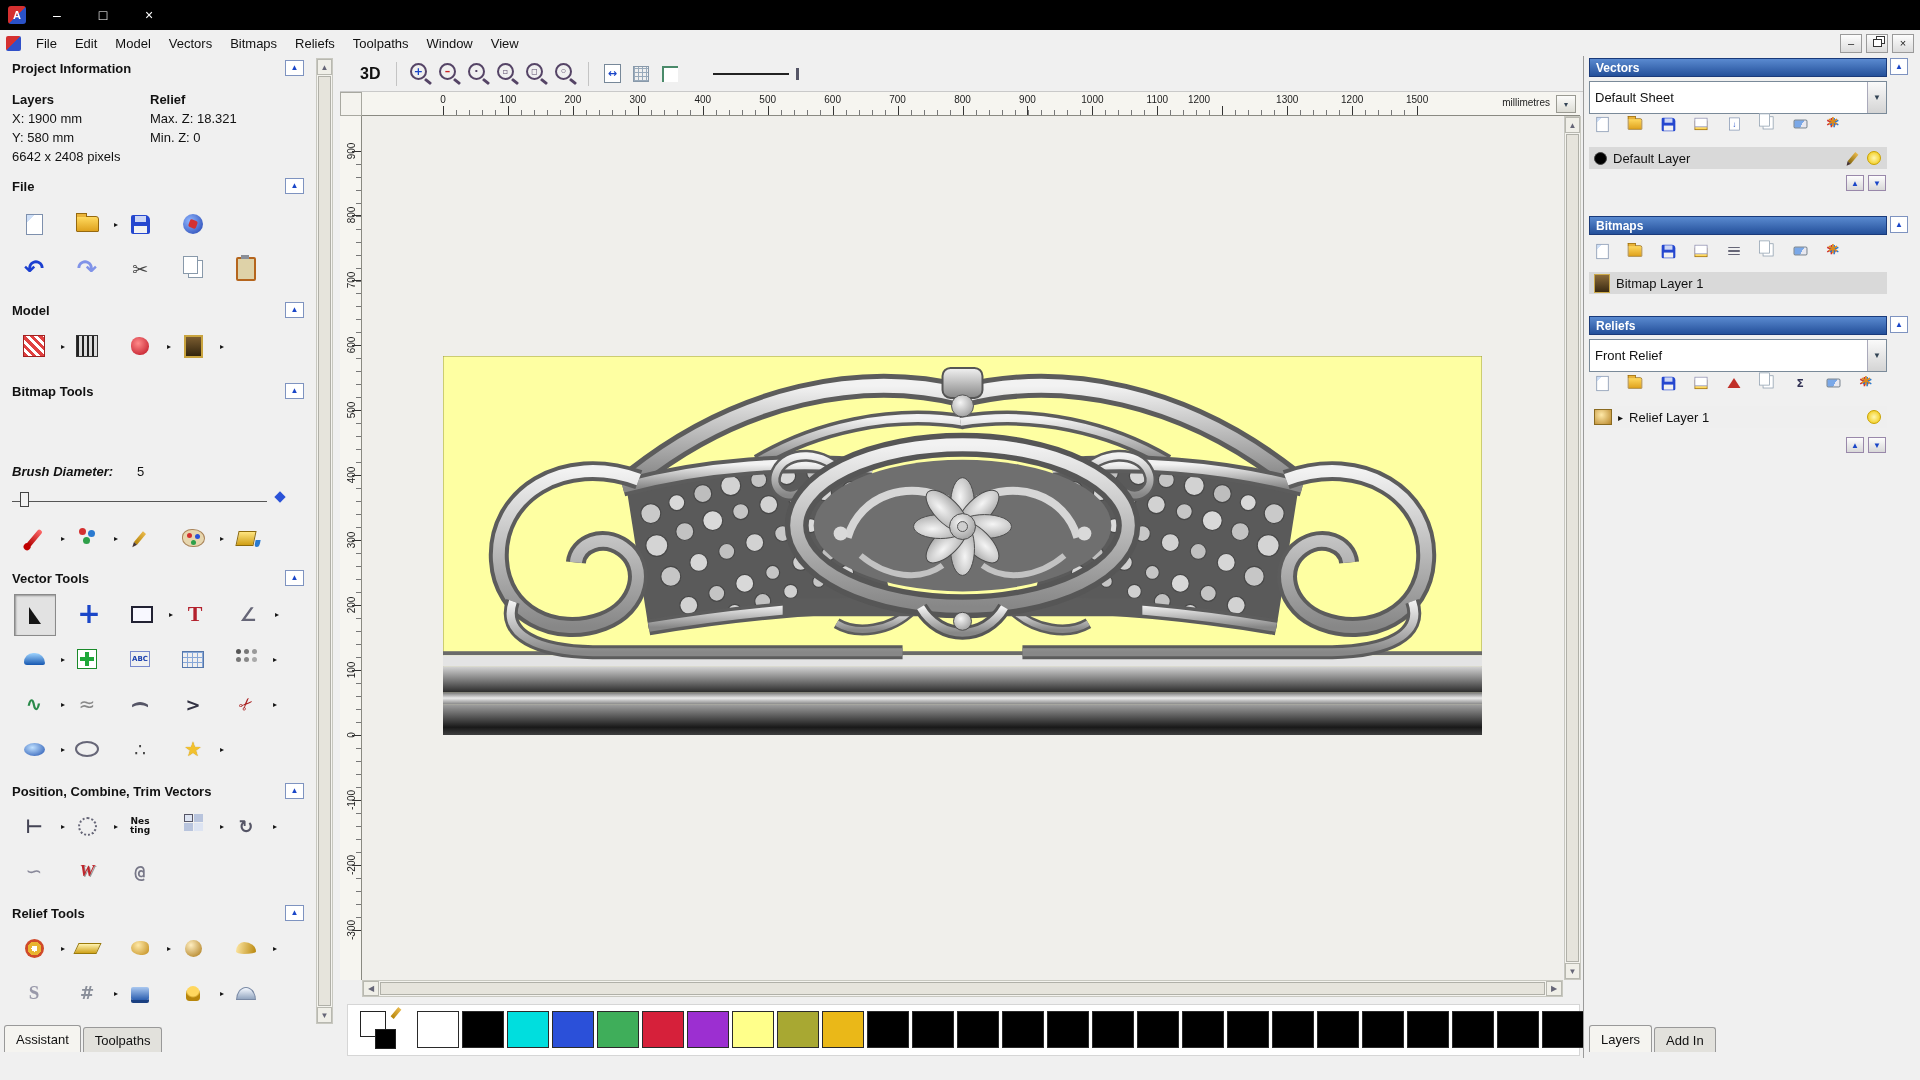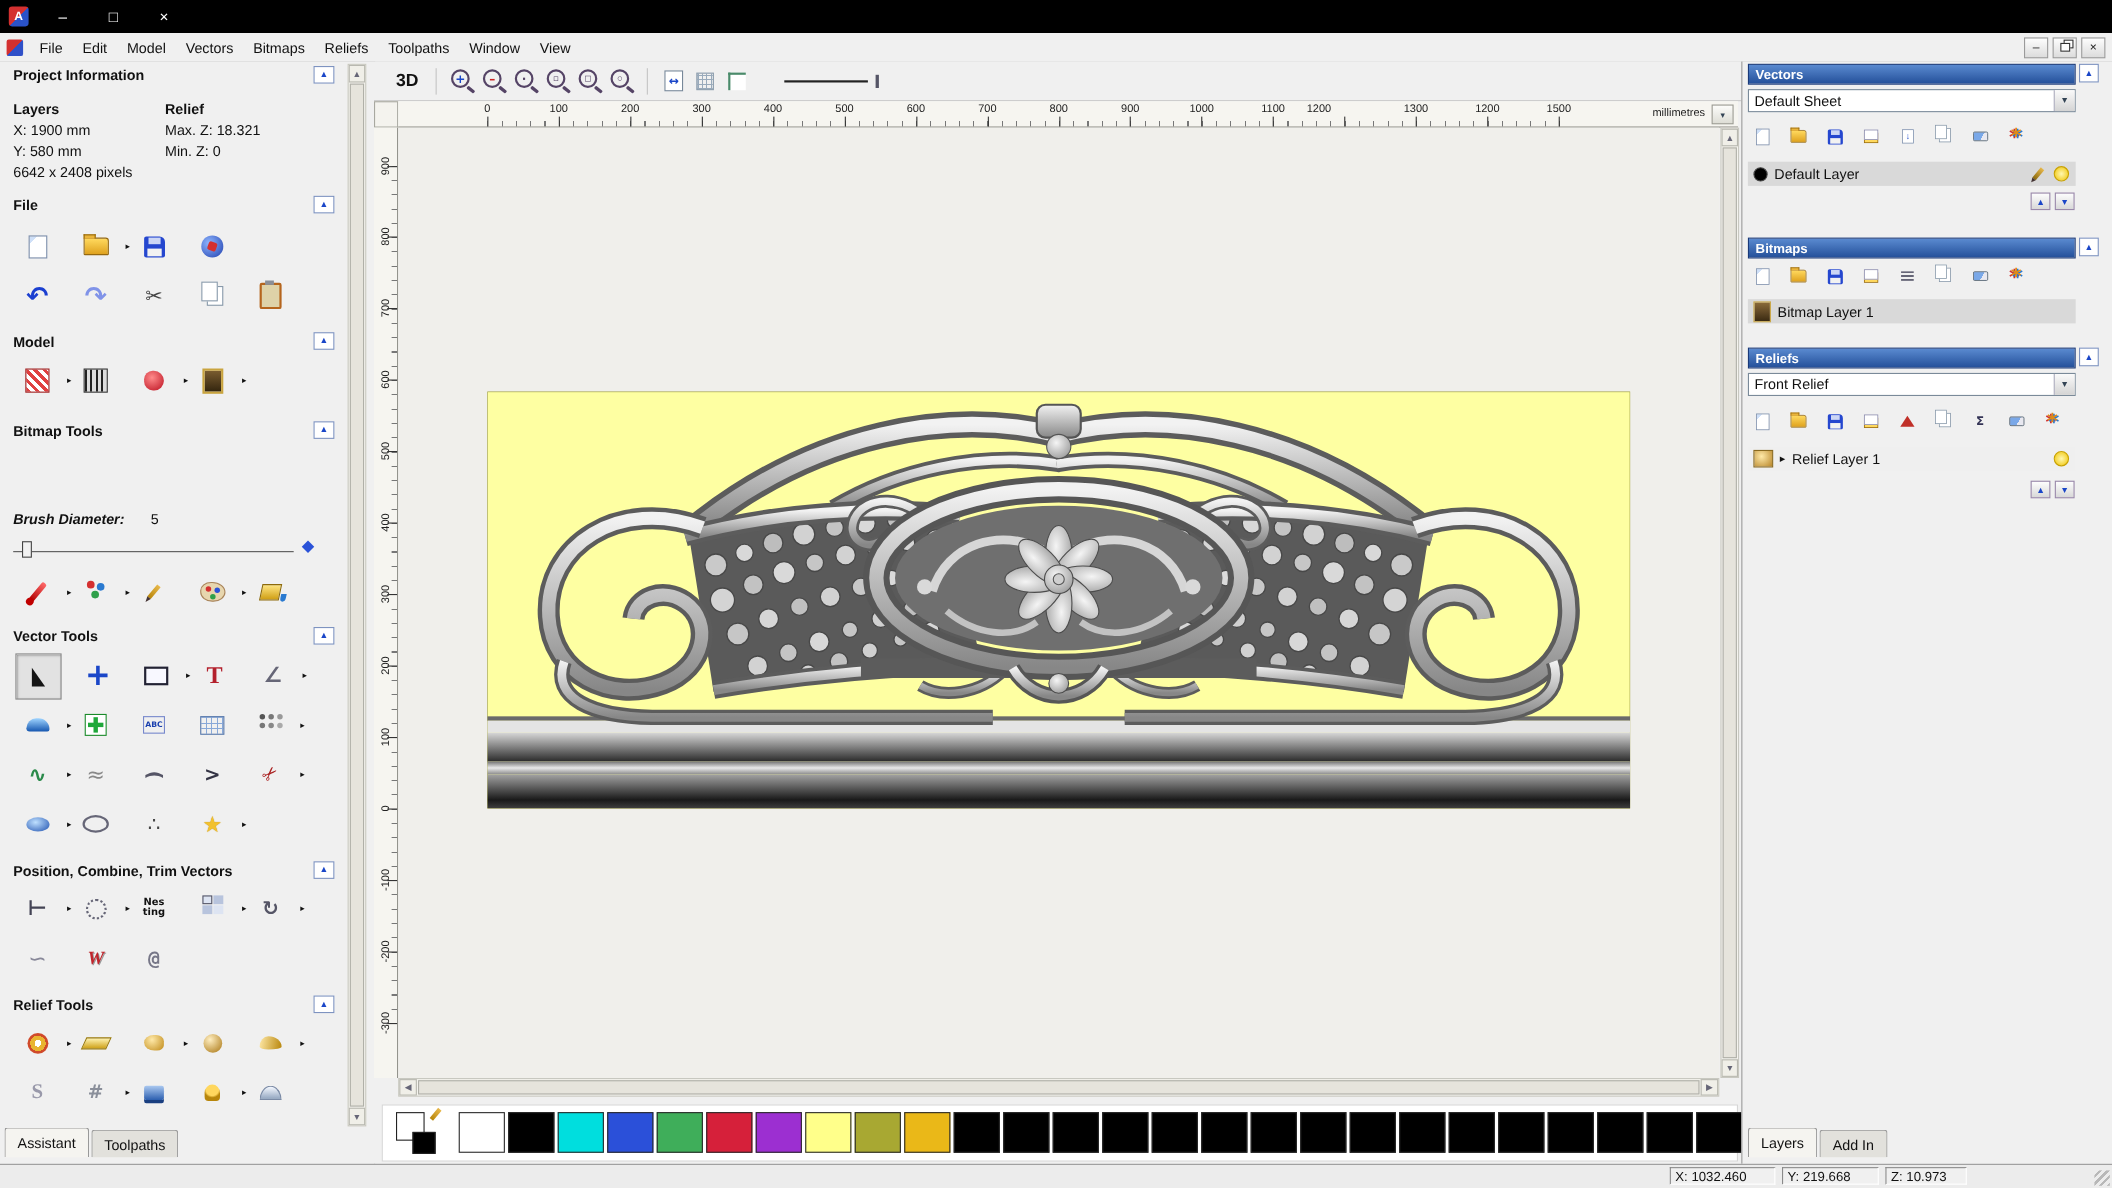--- a/index.html
+++ b/index.html
@@ -162,21 +162,21 @@
   #palette{position:absolute;left:7px;top:948px;width:1233px;height:52px;background:#fff;border:1px solid #d6d6d6;box-sizing:border-box;}
   #color-indicator{position:absolute;left:12px;top:6px;width:36px;height:38px;}
   #primary-sw{position:absolute;left:0;top:0;width:24px;height:24px;border:1px solid #222;background:#fff;}
   #secondary-sw{position:absolute;right:0;bottom:0;width:19px;height:18px;border:1px solid #222;background:#000;}
   #indicator-pencil{position:absolute;right:-2px;top:-4px;width:4px;height:12px;background:linear-gradient(#e8b84a,#b8860b);transform:rotate(40deg);}
   #palette-swatches{position:absolute;left:69px;top:6px;display:flex;gap:3px;}
   .swatch{width:42px;height:37px;border:1px solid #2a2a2a;box-sizing:border-box;}
   
   .rp-head{position:absolute;left:5px;width:298px;height:19px;background:linear-gradient(#5a8ad0,#24509a);border:1px solid #1a3a7a;box-sizing:border-box;color:#fff;font-weight:bold;font-size:12px;display:flex;align-items:center;padding-left:6px;}
   .rp-collapse{position:absolute;left:306px;width:18px;height:17px;background:#fff;border:1px solid #7e93c0;display:flex;align-items:center;justify-content:center;font-size:8px;color:#1a46c8;padding:0;}
-  .combo{position:absolute;left:5px;width:298px;height:21px;background:#fff;border:1px solid #7a8a99;box-sizing:border-box;display:flex;align-items:center;}
+  .combo{position:absolute;left:5px;width:298px;height:33px;background:#fff;border:1px solid #7a8a99;box-sizing:border-box;display:flex;align-items:center;}
   .combo-v{flex:1;padding-left:5px;font-size:13px;}
   .combo-b{width:18px;height:100%;background:linear-gradient(#fafafa,#d4d4d4);border-left:1px solid #aab;display:flex;align-items:center;justify-content:center;font-size:8px;color:#345;}
   .layerrow{position:absolute;left:5px;width:298px;height:22px;display:flex;align-items:center;gap:6px;padding-left:5px;box-sizing:border-box;font-size:13px;}
   .chip{width:11px;height:11px;border-radius:50%;background:#000;border:1px solid #444;}
   .bulb{width:12px;height:12px;border-radius:50%;background:radial-gradient(#fff7b0,#f0c400);border:1px solid #c9a200;}
   .pencil-ic{width:4px;height:12px;background:linear-gradient(#e8b84a,#8a6a10);transform:rotate(40deg);position:relative;margin-right:6px;}
   .pencil-ic::after{content:"";position:absolute;bottom:-4px;left:0;border-left:2px solid transparent;border-right:2px solid transparent;border-top:4px solid #433;}
   .udbtn{position:absolute;width:18px;height:16px;background:linear-gradient(#fdfdfd,#d8d8d8);border:1px solid #98a;display:flex;align-items:center;justify-content:center;font-size:8px;color:#1a46c8;box-sizing:border-box;}
   .thumb-bmp{width:14px;height:17px;background:linear-gradient(#8a6a3a,#3a2a12);border:1px solid #caa84a;flex:none;}
   .thumb-rel{width:16px;height:14px;background:radial-gradient(circle at 40% 35%,#ffe9a8,#b8862a);border:1px solid #8a6a20;flex:none;}
@@ -941,20 +941,14 @@
     </div>
     <div class="udbtn" style="left:262px;top:381px">▲</div>
     <div class="udbtn" style="left:284px;top:381px">▼</div>
 
     <div class="tabrow" style="left:5px;top:970px">
       <div class="tab active">Layers</div>
       <div class="tab">Add In</div>
     </div>
   </div>
 
-  <div id="statusbar">
-    <span class="sbox" style="left:1518px;width:96px">X: 1032.460</span>
-    <span class="sbox" style="left:1620px;width:88px">Y: 219.668</span>
-    <span class="sbox" style="left:1714px;width:74px">Z: 10.973</span>
-    <div id="grip"></div>
-  </div>
 
 </div>
 
 </body></html>

